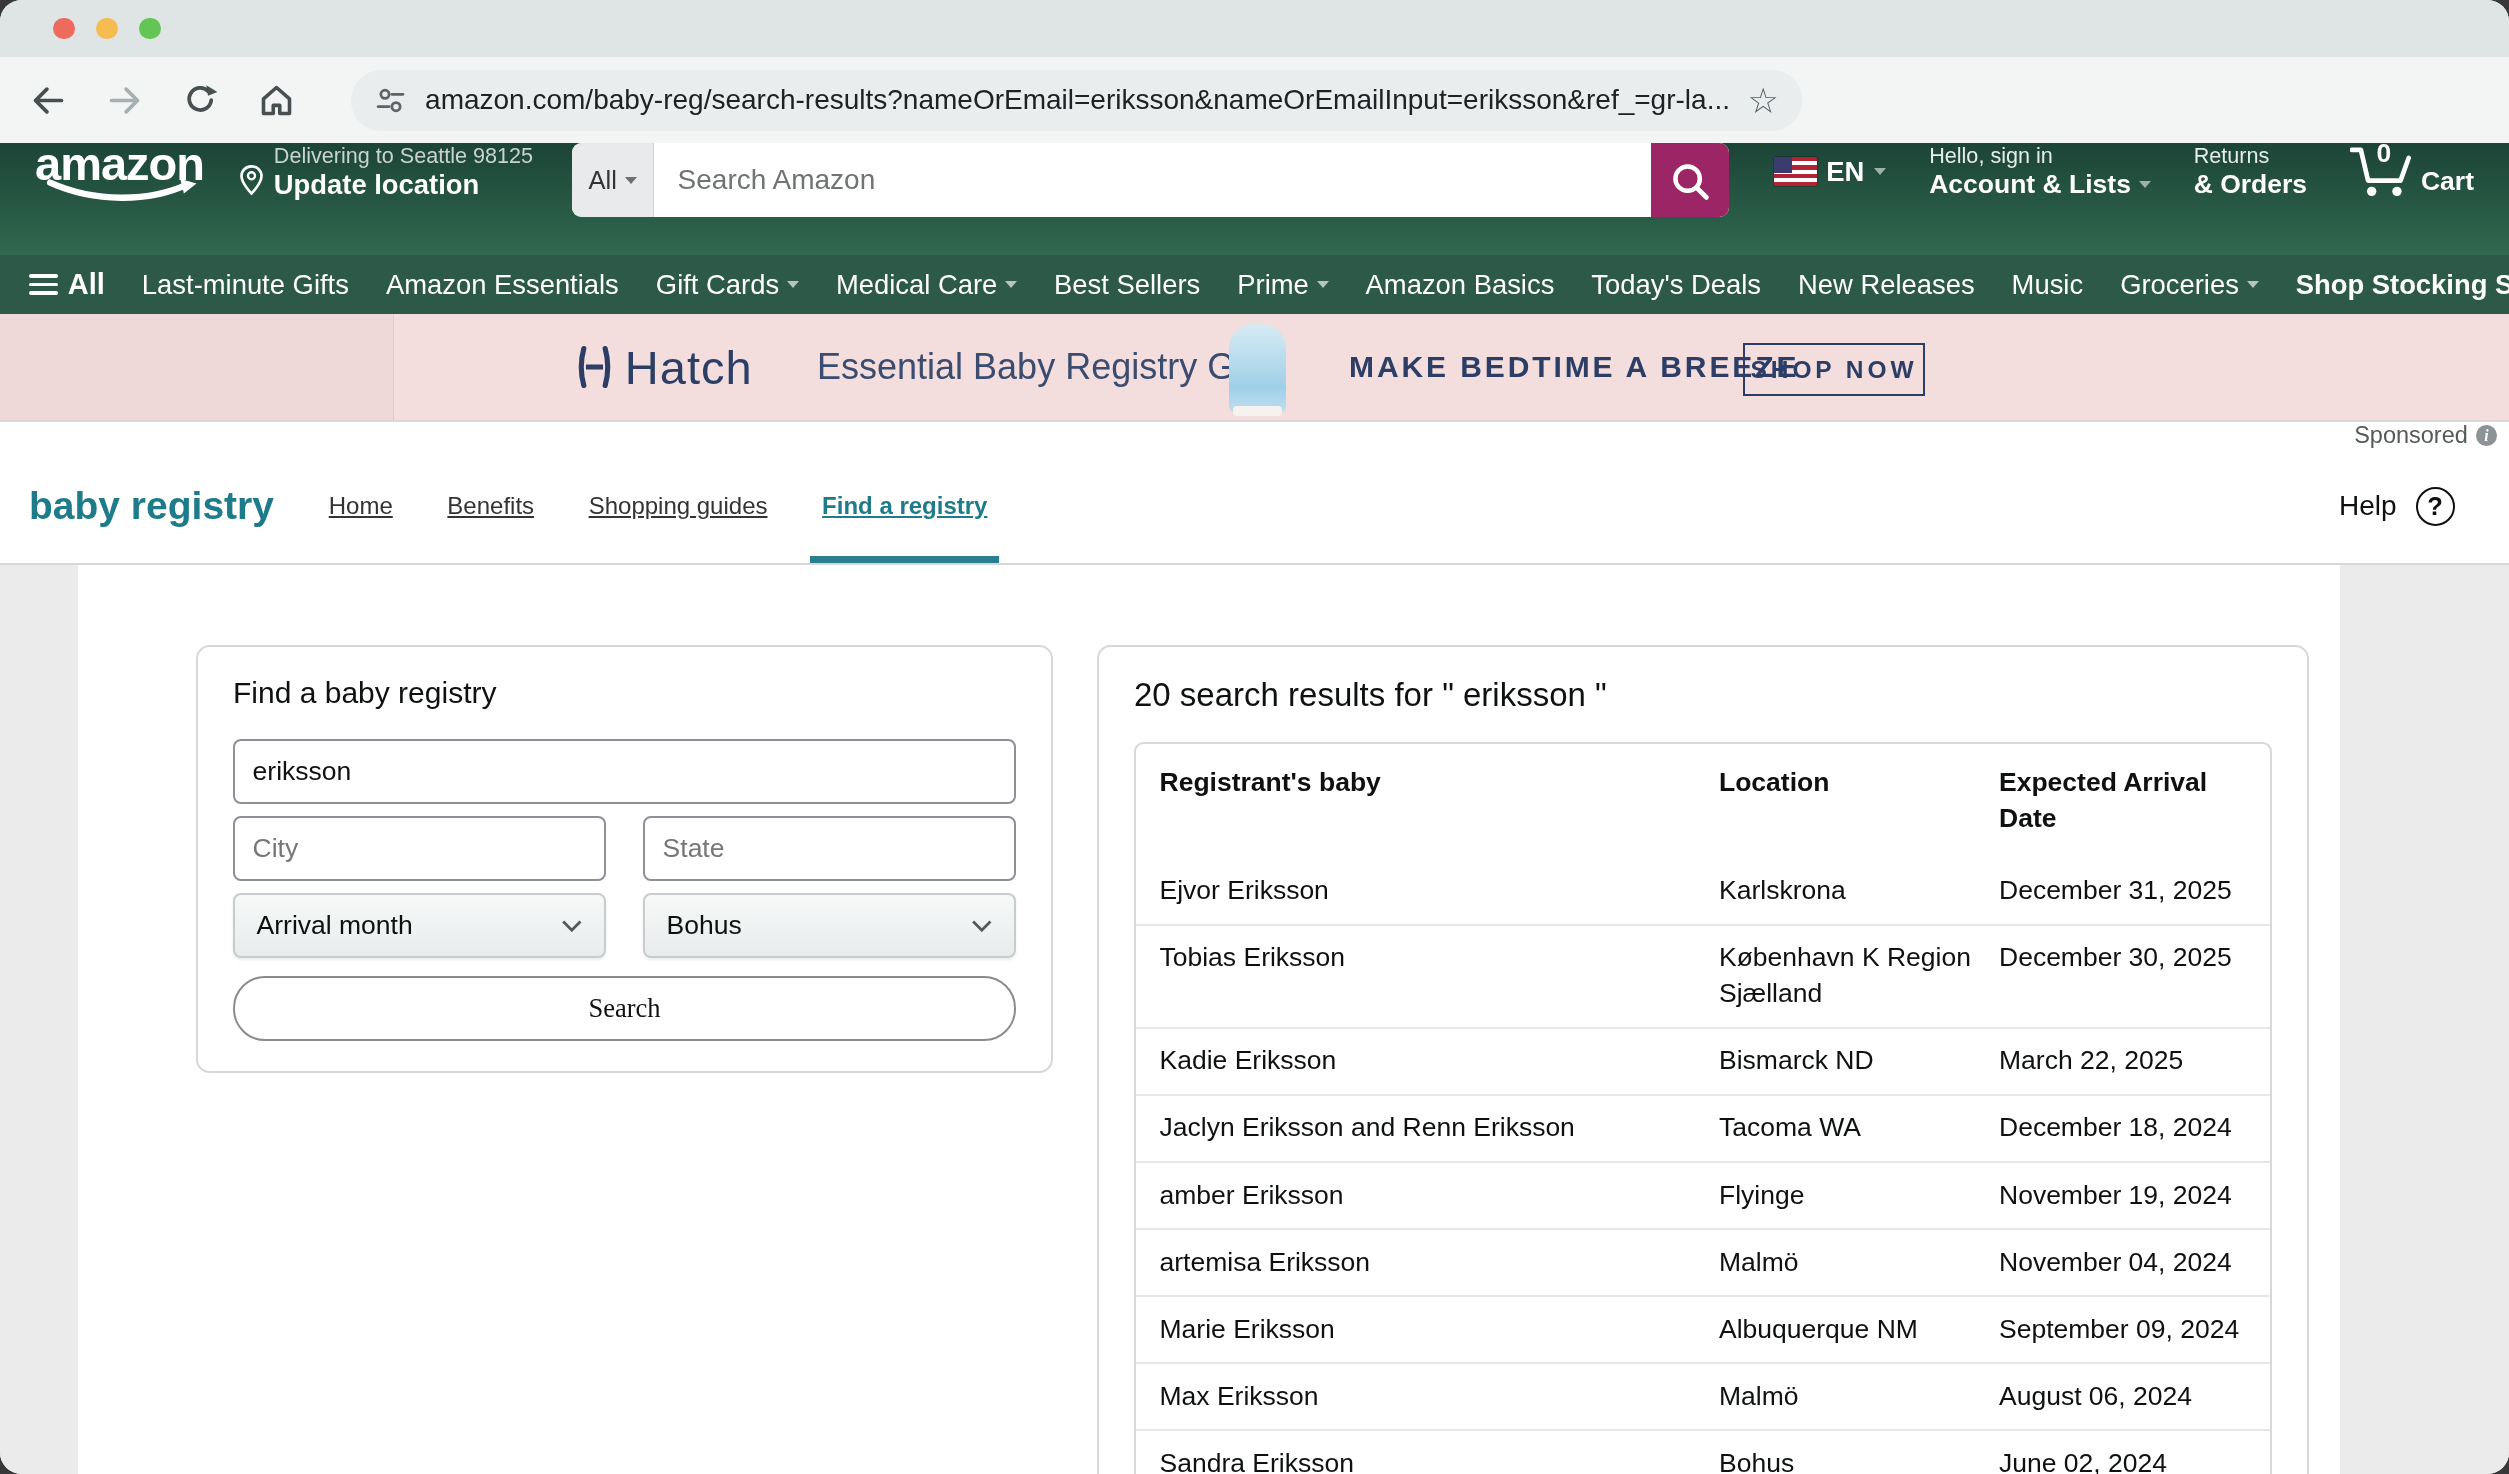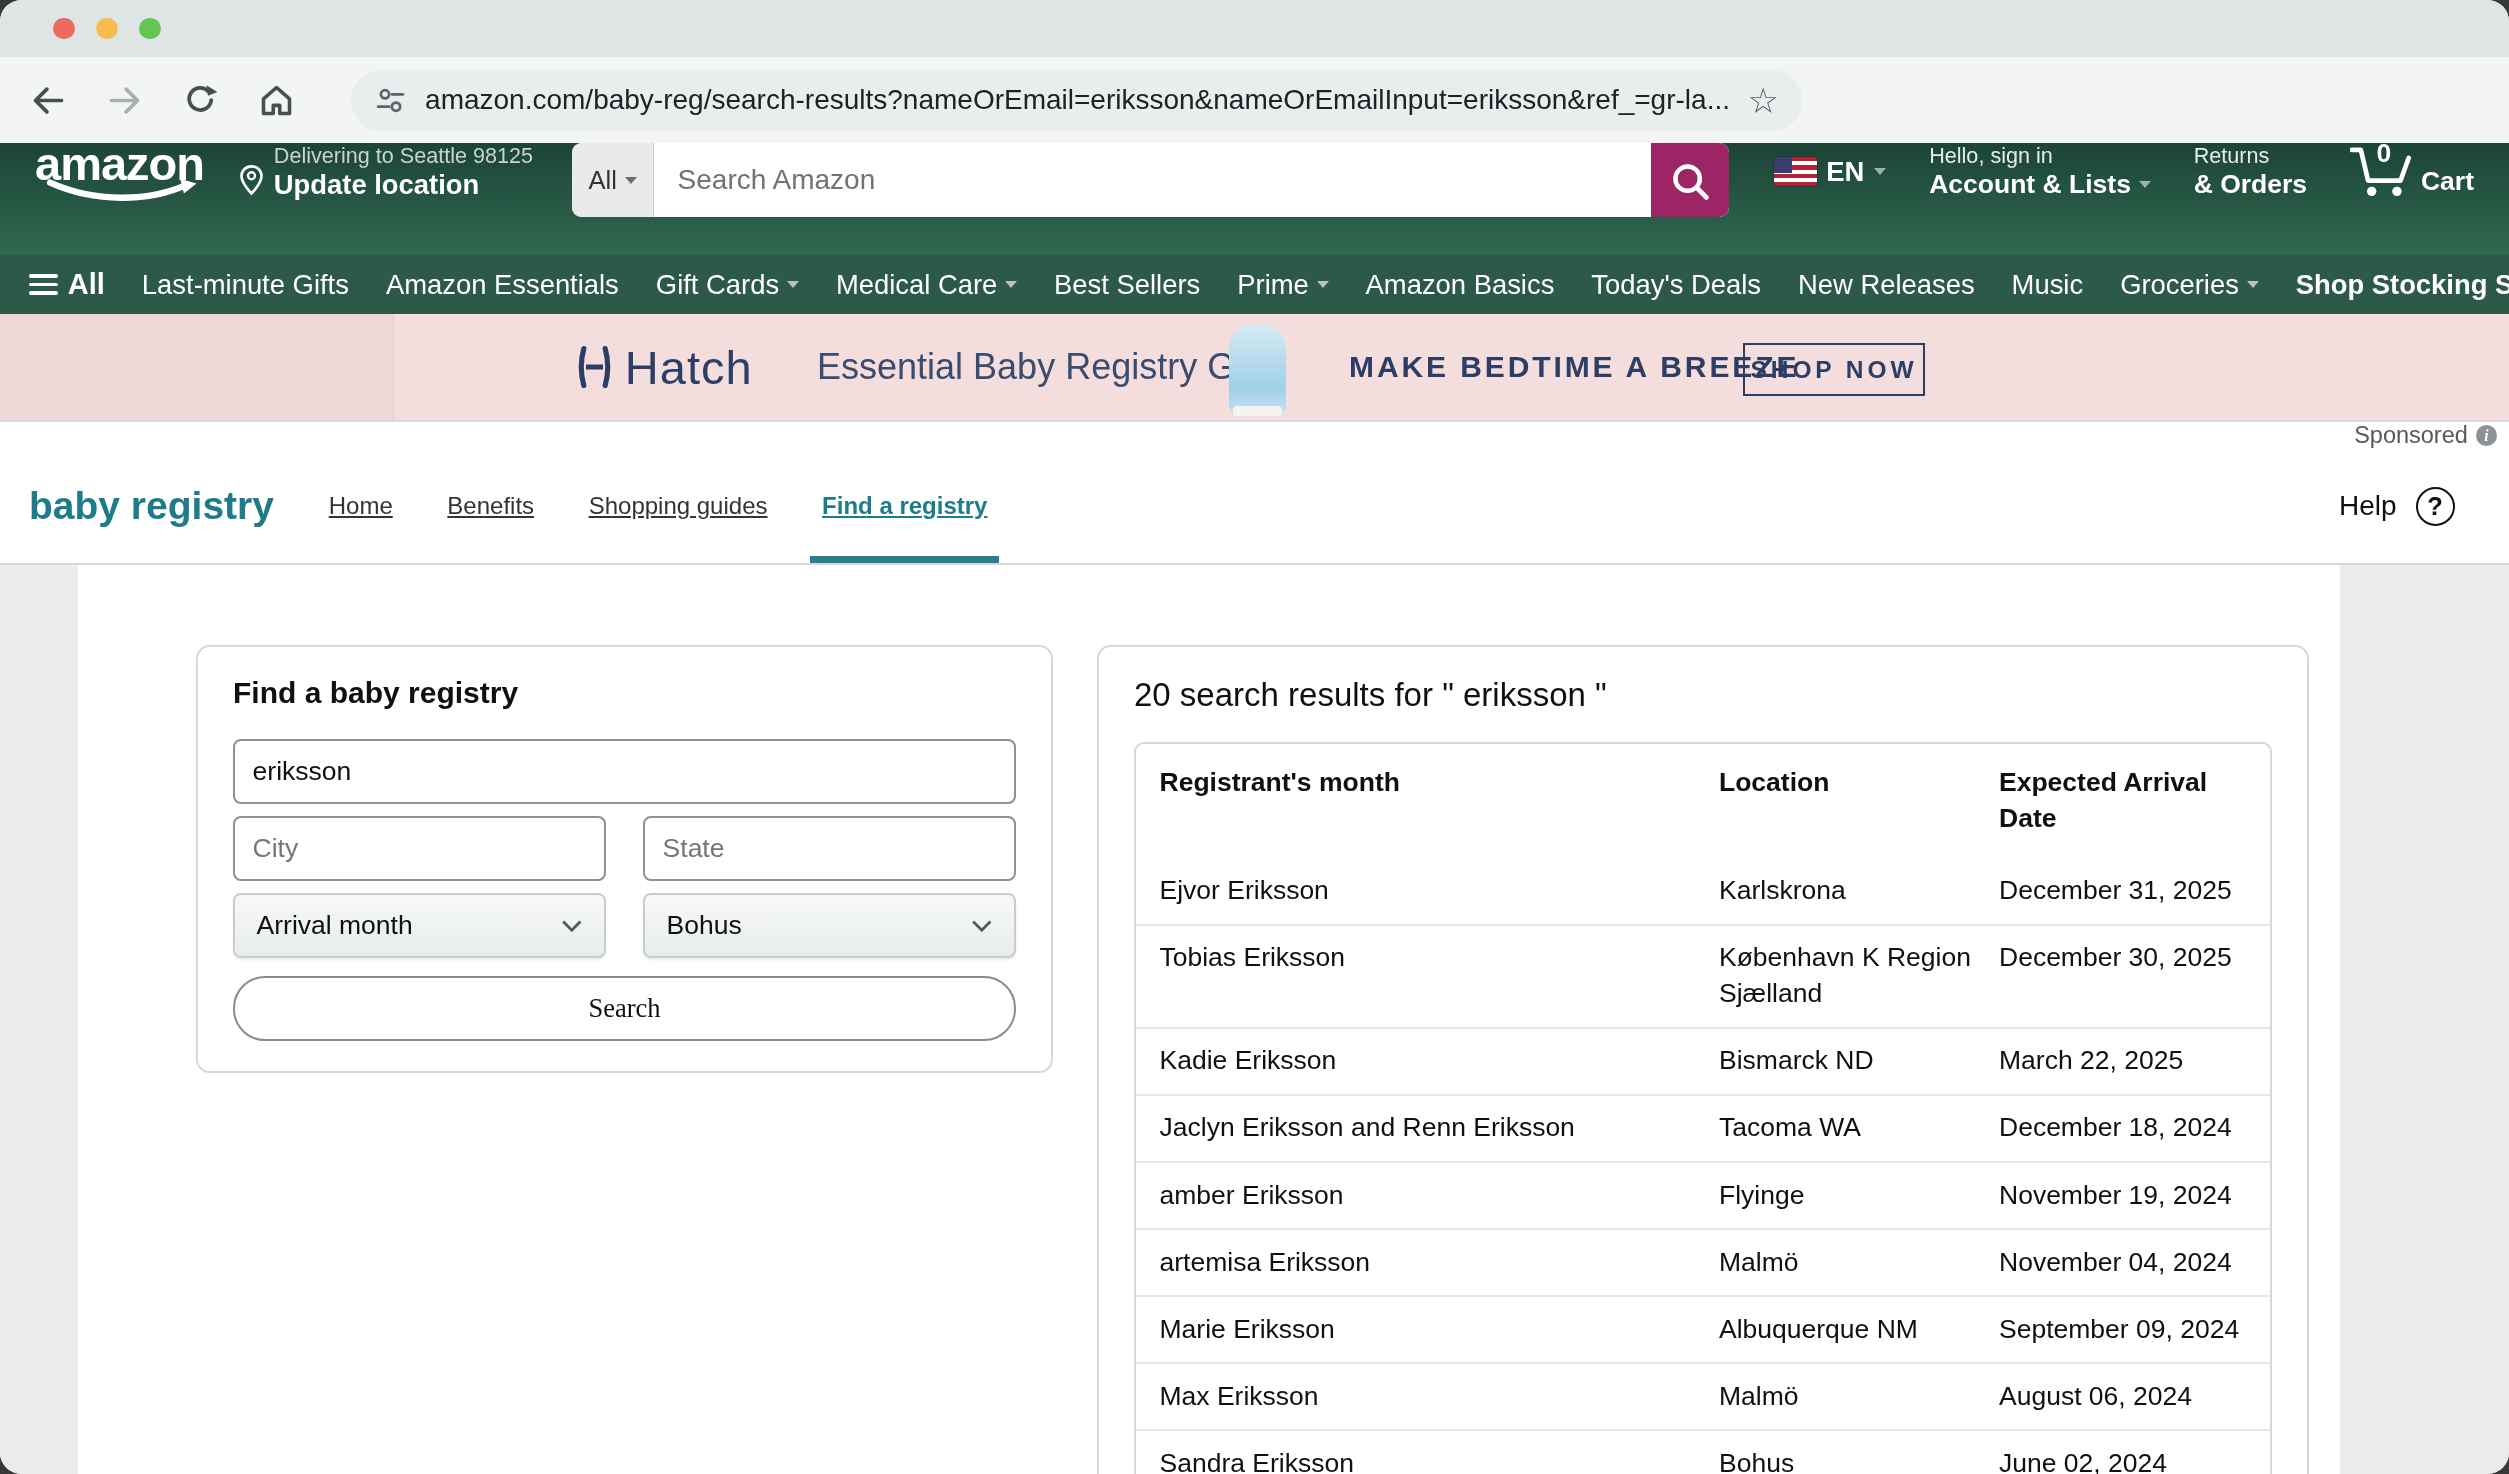--- a/index.html
+++ b/index.html
@@ -92,21 +92,21 @@
   .help-label { font-size:28px; color:#0f1111; }
   .help-circle { width:39px; height:39px; border:2.9px solid #0f1111; border-radius:50%; font-size:25.5px; font-weight:bold; color:#0f1111;
                  display:flex; align-items:center; justify-content:center; }
 
   
   .page { flex:1; background:#ebebeb; position:relative; overflow:hidden; }
   .main-panel { position:absolute; left:78px; right:169px; top:0; bottom:0; background:#fff; }
 
   .card { position:absolute; background:#fff; border:2px solid #d5d9d9; border-radius:13.7px; }
   .form-card { left:118px; top:80px; width:857px; height:428px; padding:29px 35px; }
-  .form-title { font-size:30px; font-weight:bold; color:#0f1111; margin-bottom:29px; }
+  .form-title { font-size:30px; font-weight:normal; color:#0f1111; margin-bottom:29px; }
   .f-input { width:100%; height:65px; border:2px solid #8d9096; border-radius:7.8px; font-size:26.5px; color:#0f1111; padding:0 17.6px; font-family:inherit; outline:none; background:#fff; }
   .f-input::placeholder { color:#767676; }
   .f-row { display:flex; gap:37px; margin-top:11.8px; }
   .f-row:first-of-type { margin-top:0; }
   .half { flex:1; }
   .f-select { flex:1; height:65px; margin-top:11.8px; background:linear-gradient(180deg,#f7f9f9,#e9ecec); border:2px solid #c8cccc; border-radius:7.8px;
               display:flex; align-items:center; justify-content:space-between; padding:0 21.6px; font-size:26.5px; color:#0f1111; cursor:pointer; box-shadow:0 2px 2.9px rgba(0,0,0,.08); }
   .form-search-btn { width:100%; height:65px; margin-top:17.6px; background:#fff; border:2px solid #888c8c; border-radius:32px;
                      font-size:26.5px; color:#0f1111; cursor:pointer; font-family:Liberation Serif, serif; }
 
@@ -373,21 +373,21 @@
               </svg>
           </div>
         </div>
         <button class="form-search-btn">Search</button>
       </div>
 
       <div class="card results-card">
         <div class="results-heading">20 search results for " eriksson "</div>
         <div class="table">
           <div class="t-row t-head">
-            <div class="c name">Registrant's month</div>
+            <div class="c name">Registrant's baby</div>
             <div class="c loc">Location</div>
             <div class="c date">Expected Arrival Date</div>
           </div>
           <div>
 
               <div class="t-row">
                 <div class="c name">Ejvor Eriksson</div>
                 <div class="c loc">Karlskrona</div>
                 <div class="c date">December 31, 2025</div>
               </div>

